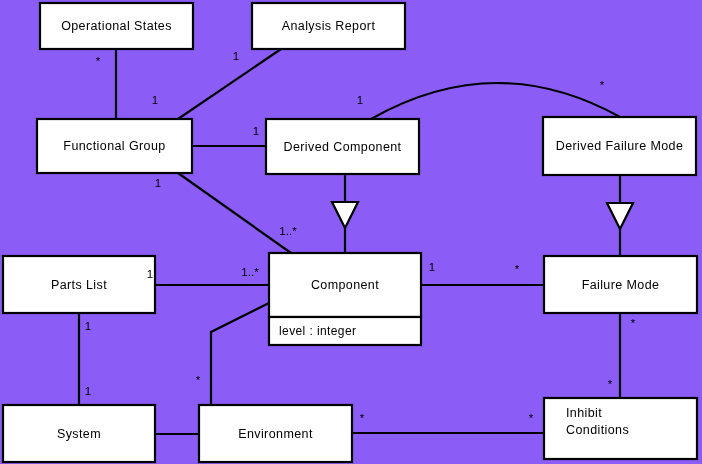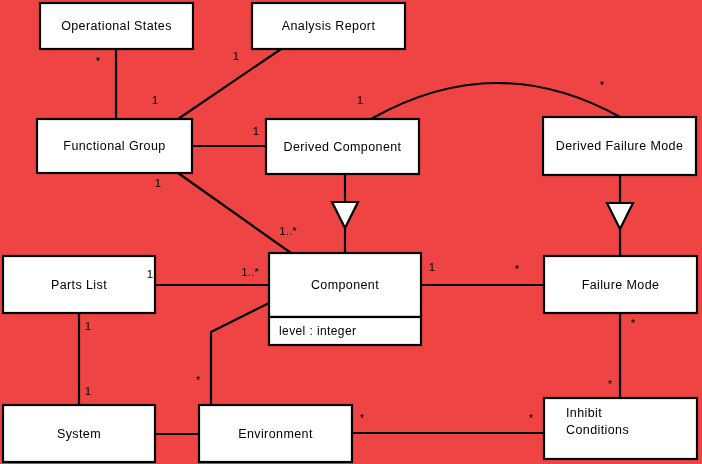--- a/index.html
+++ b/index.html
@@ -4,21 +4,21 @@
 <style>
   html, body {
     margin: 0;
     padding: 0;
     background: #ffffff;
   }
   #diagram-root {
     position: relative;
     width: 702px;
     height: 464px;
-    background: #ef4444;
+    background: #8b5cf6;
     font-family: "Liberation Sans", sans-serif;
     overflow: hidden;
   }
   #uml-svg {
     position: absolute;
     left: 0;
     top: 0;
     width: 702px;
     height: 464px;
   }

